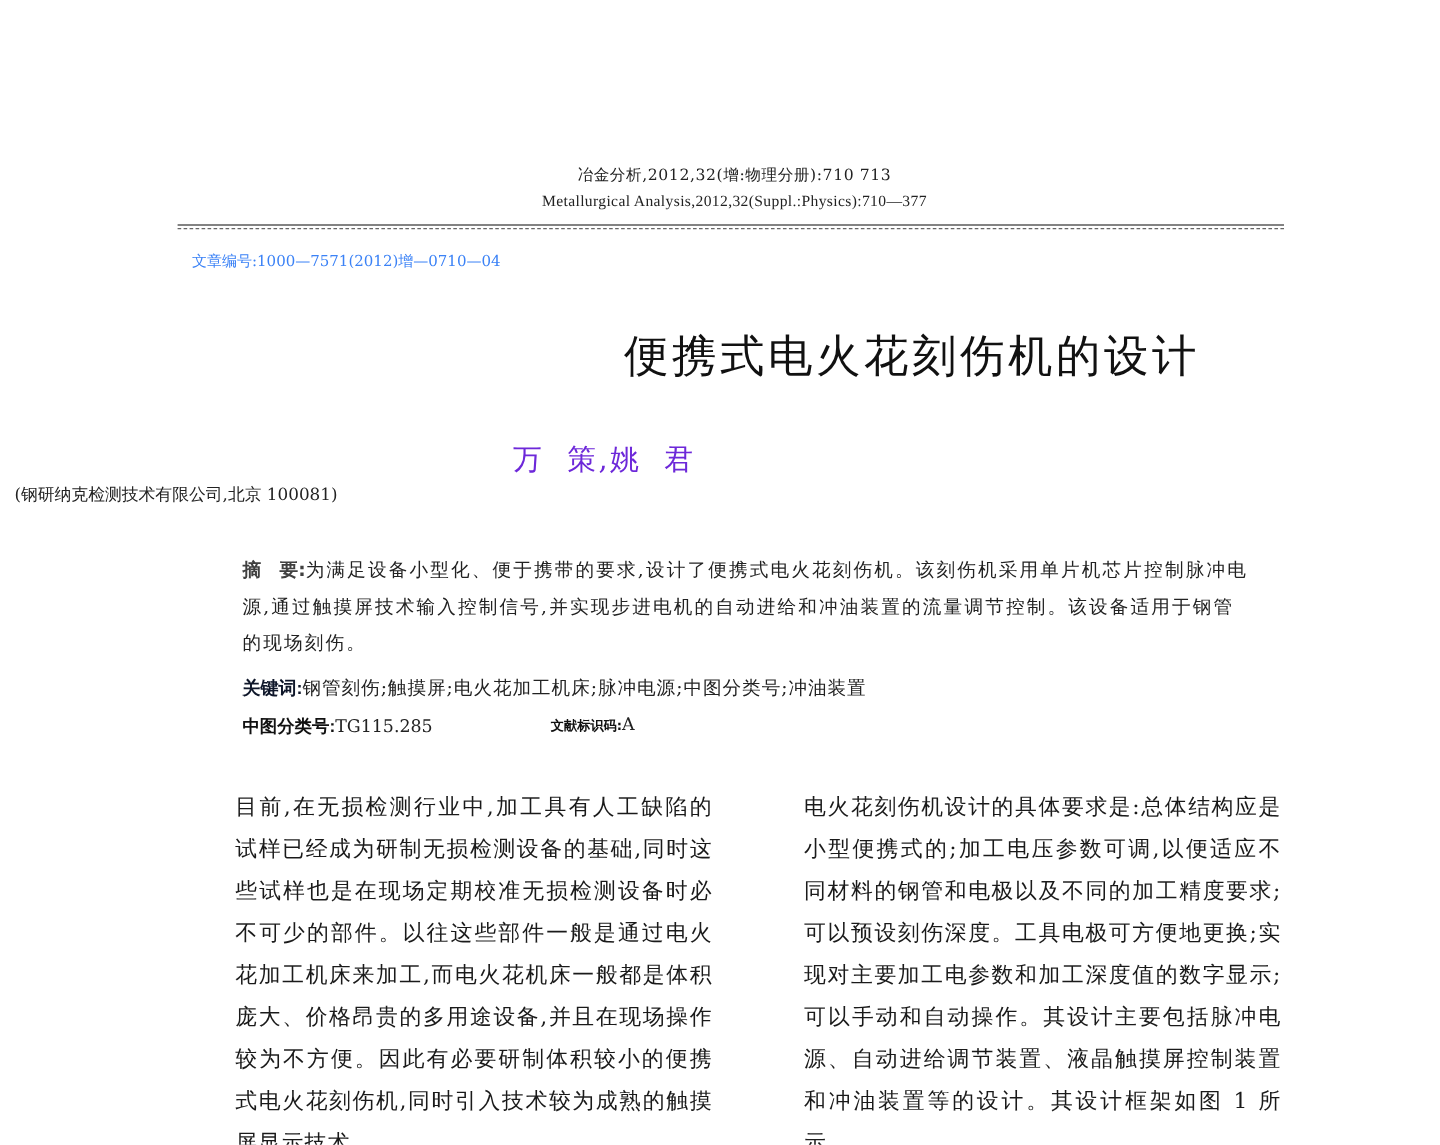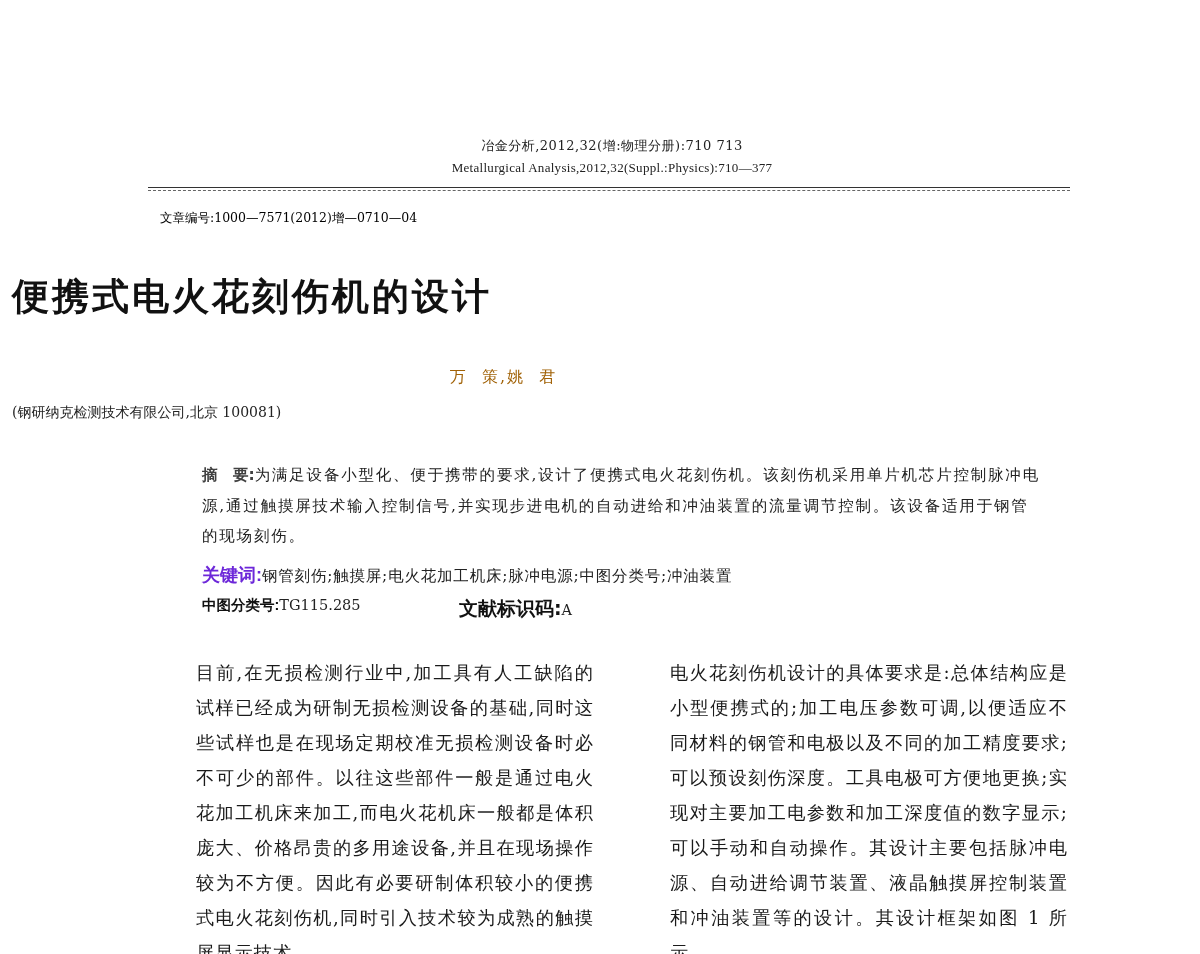--- a/index.html
+++ b/index.html
@@ -2,32 +2,32 @@
 <html><head>
 <meta charset="utf-8">
 <style>
   html, body { margin:0; padding:0; background:#ffffff; }
   body { width:1200px; height:954px; position:relative; overflow:hidden; color:#111; font-family:"DejaVu Serif", serif; }
   .abs { position:absolute;padding-left:12px; }
   .journal-cn { left:0; width:1200px; top:137px; text-align:center; font-size:13px; letter-spacing:0.5px; color:#222; }
   .journal-en { left:0; width:1200px; top:160px; text-align:center; font-size:13px; letter-spacing:0.3px; color:#222; font-family:"Liberation Serif", serif; }
   .header-rule { left:148px; top:187px; width:910px; height:0; border-top:1.3px solid #333; }
   .header-rule.thin { top:190px; border-top:0.6px dashed #666; }
-  .article-no { left:148px; top:210px; font-size:12.5px; color:#000000; }
-  .title { left:0; width:988px; top:272px; text-align:left; font-family:"DejaVu Sans", sans-serif; font-weight:bold; font-size:37px; letter-spacing:3px; color:#111; }
-  .authors { left:0; width:983px; top:367px; text-align:center; font-size:16px; letter-spacing:2px; color:#a16207; }
+  .article-no { left:148px; top:210px; font-size:12.5px; color:#3b82f6; }
+  .title { left:0; width:988px; top:272px; text-align:right; font-family:"DejaVu Sans", sans-serif; font-weight:normal; font-size:37px; letter-spacing:3px; color:#111; }
+  .authors { left:0; width:983px; top:367px; text-align:center; font-size:24px; letter-spacing:2px; color:#6d28d9; }
   .affiliation { left:0; width:1200px; top:404px; text-align:left; font-size:14px; color:#222; }
   .abstract { left:190px; top:460px; width:840px; font-size:15.5px; line-height:30.5px; color:#222; letter-spacing:1.8px; }
   .abstract b { font-family:"DejaVu Sans", sans-serif; font-weight:bold; color:#404040; letter-spacing:0; }
   .kw { left:190px; top:563px; width:860px; font-size:15.5px; color:#222; letter-spacing:0.8px; }
-  .kw b { font-family:Liberation Sans, sans-serif; font-weight:bold; color:#6d28d9; letter-spacing:0; font-size:18px; }
+  .kw b { font-family:Liberation Sans, sans-serif; font-weight:bold; color:#0f172a; letter-spacing:0; font-size:15px; }
   .cls { left:190px; top:596px; font-size:14.5px; color:#222; }
   .cls b { font-family:Liberation Sans, sans-serif; font-weight:bold; color:#111; font-size:14.5px; }
   .doccode { left:447px; top:596px; font-size:14.5px; color:#222; }
-  .doccode b { font-family:"DejaVu Sans", sans-serif; font-weight:bold; color:#111; font-size:19px; }
+  .doccode b { font-family:"DejaVu Sans", sans-serif; font-weight:bold; color:#111; font-size:11px; }
   .col { top:655px; width:438px; font-size:18.2px; line-height:35px; color:#1a1a1a; letter-spacing:1.05px; text-align:justify; }
   .col-left { left:144px; }
   .col-right { left:618px; }
   .col p { margin:0; }
   .indent { padding-left:2.2em; }
 </style>
 </head>
 <body>
 
 <div class="abs journal-cn">冶金分析,2012,32(增:物理分册):710  713</div>

